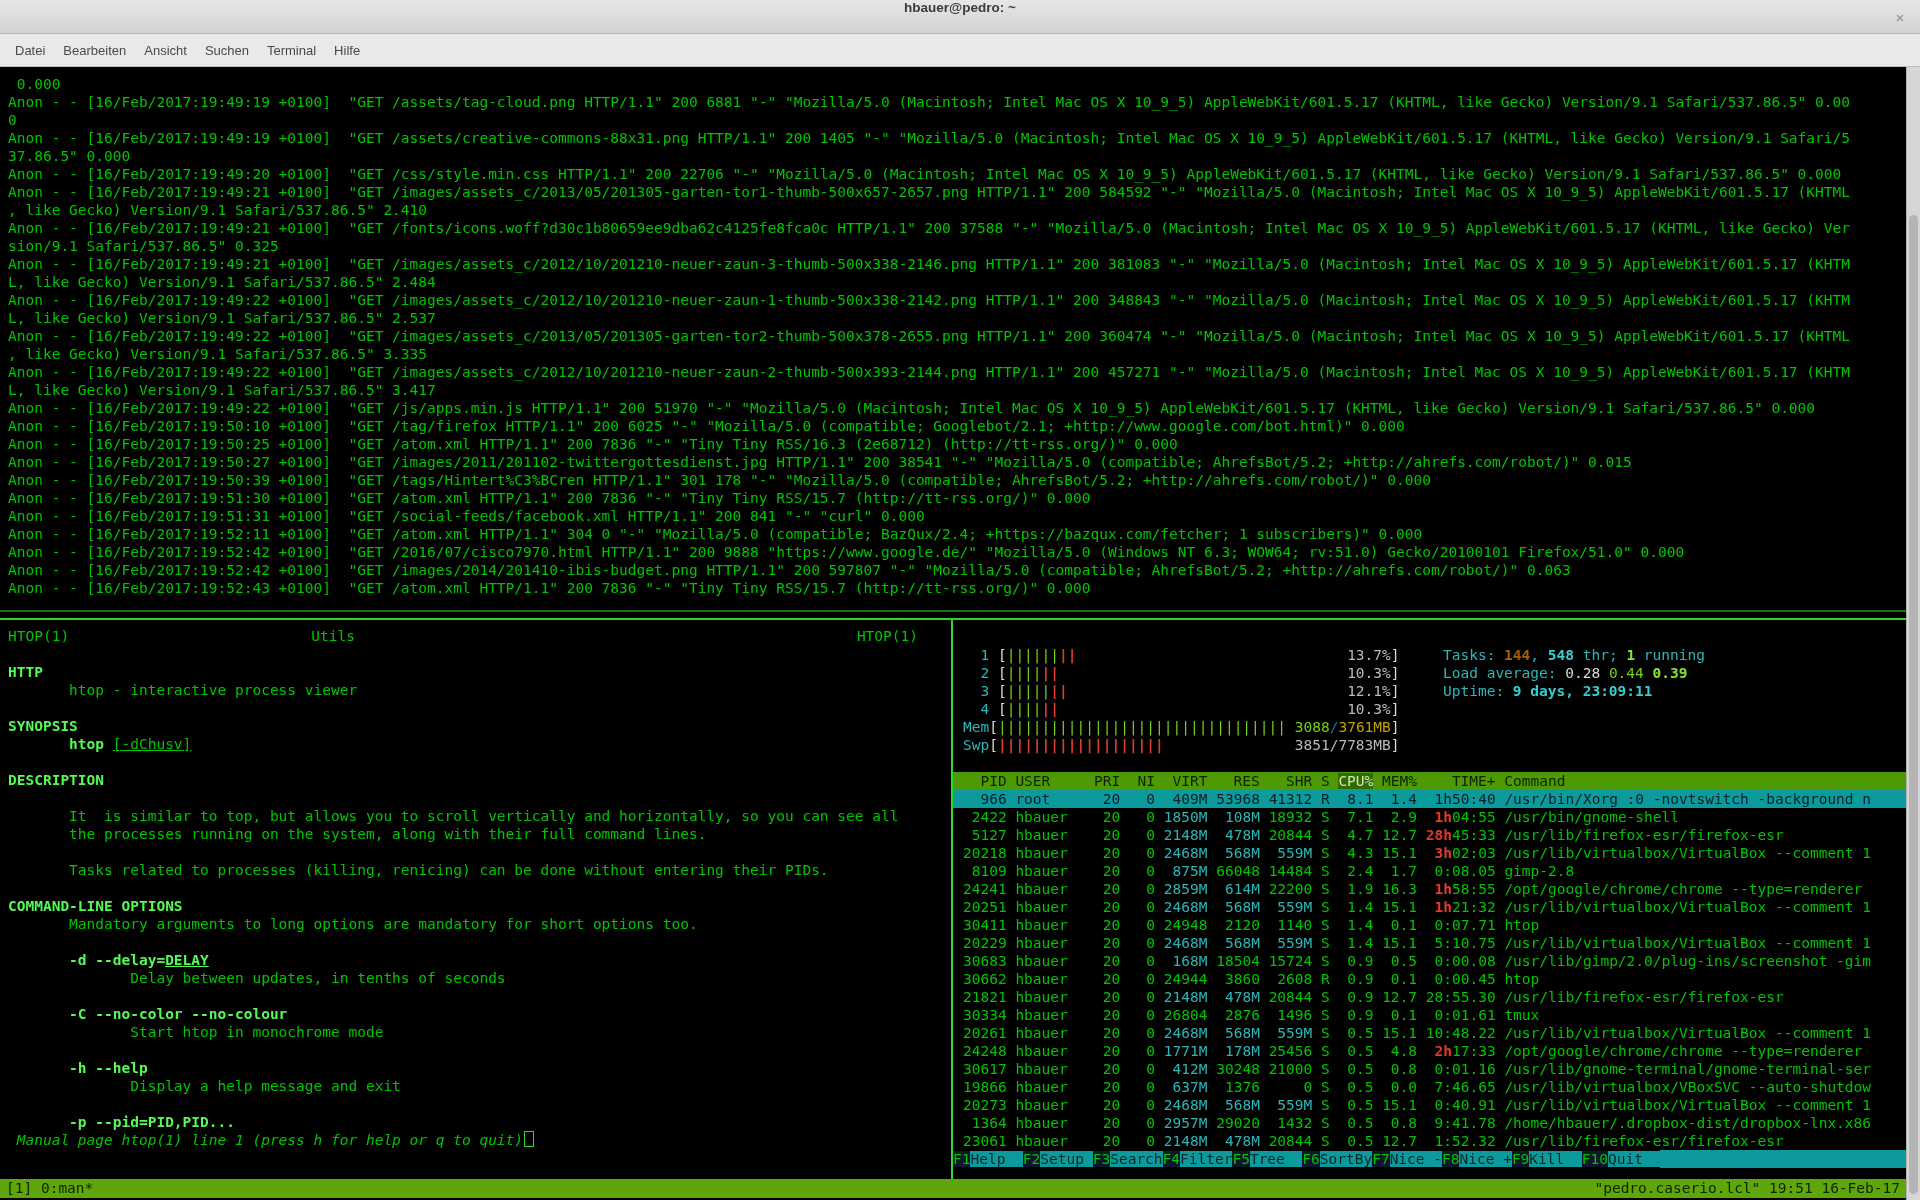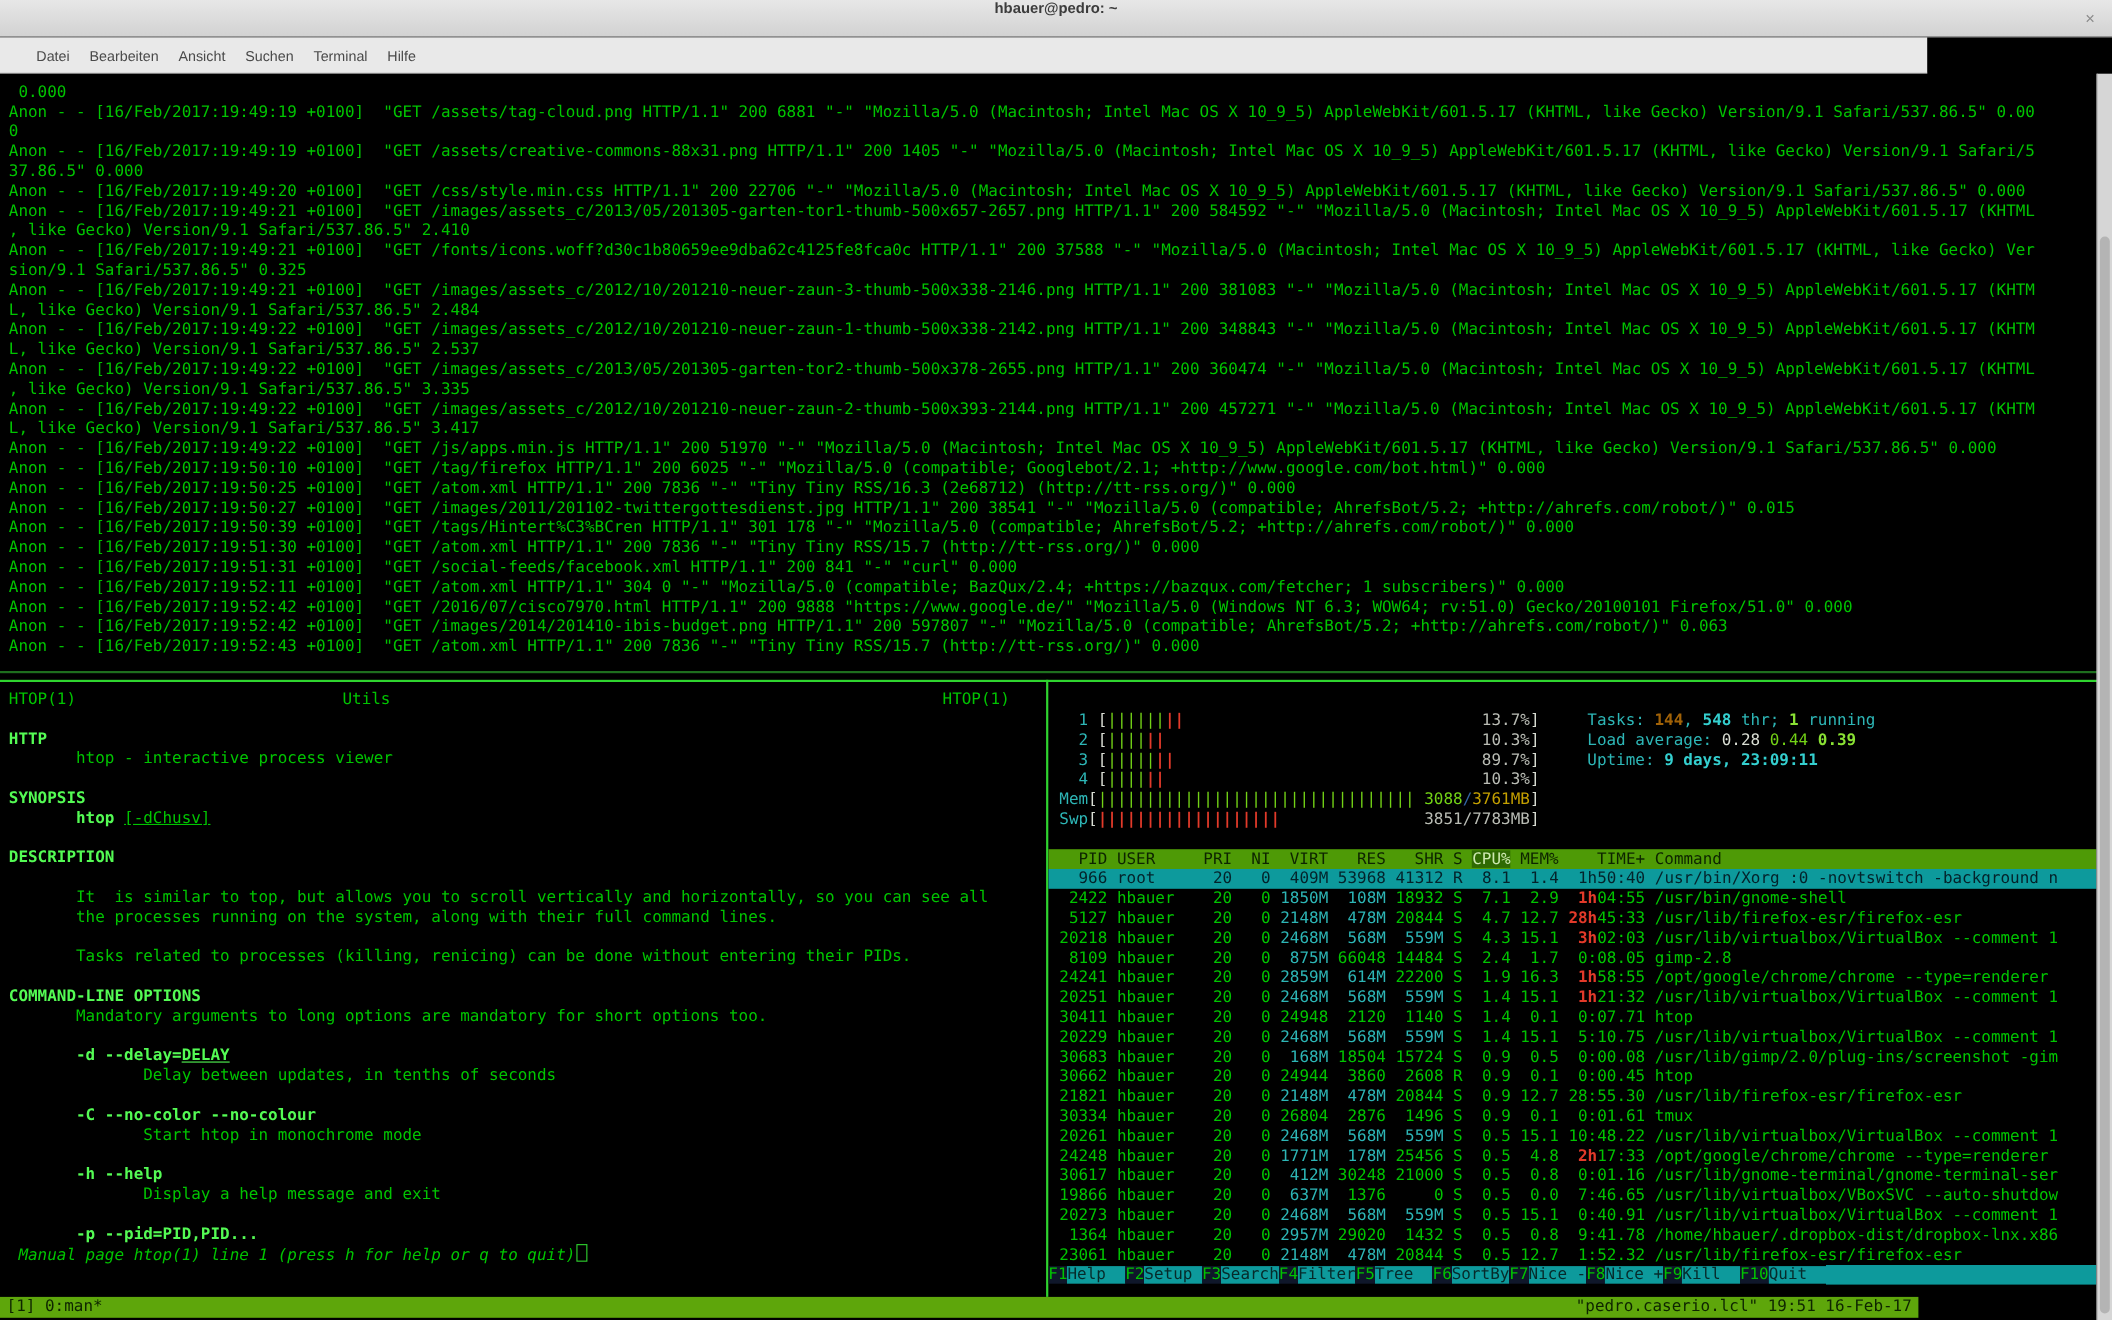--- a/index.html
+++ b/index.html
@@ -6,22 +6,22 @@
   body{width:1920px;height:1200px;background:#000;overflow:hidden;position:relative;
        font-family:"DejaVu Sans Mono",monospace}
 
   
   .titlebar{position:absolute;left:0;top:0;width:1920px;height:34px;
     background:linear-gradient(#e7e7e7,#d2d2d2);border-bottom:1px solid #b5b5b5;
     display:flex;justify-content:center;
     font-family:"Liberation Sans",sans-serif;font-size:13.5px;font-weight:bold;color:#3c3c3c;box-sizing:border-box}
   .close-btn{position:absolute;right:10px;top:8px;width:20px;height:20px;color:#8b8b8b;
     font-size:15px;line-height:20px;text-align:center;font-weight:normal}
-  .menubar{position:absolute;left:0;top:34px;width:1752px;height:33px;background:#e9e9e9;
-    border-bottom:1px solid #bdbdbd;display:flex;align-items:center;padding-left:24px;box-sizing:border-box;
+  .menubar{position:absolute;left:0;top:34px;width:1920px;height:33px;background:#e9e9e9;
+    border-bottom:1px solid #bdbdbd;display:flex;align-items:center;padding-left:6px;box-sizing:border-box;
     font-family:"Liberation Sans",sans-serif;font-size:13px;color:#4a4a4a}
   .menu-item{padding:0 9px}
 
   
   .term{position:absolute;left:0;top:67px;width:1920px;height:1133px;background:#000;
     font-size:14.5px;line-height:18px;color:#00c400}
   .row{height:18px;white-space:pre;overflow:hidden}
   .b{color:#54fb54;font-weight:bold}
   .u{text-decoration:underline}
   .i{font-style:italic}
@@ -58,21 +58,21 @@
   .hdr-row{background:#4e9a06;color:#0d2400}
   .hdr-sort{background:#2f6a02;color:#cde9b0}
   .cursor-row{background:#0d9a9c;color:#04222a}
   .cursor-row span{color:#04222a !important;font-weight:normal !important}
 
   #fkey-bar{position:absolute;left:0;top:1083px;width:953px;height:18px;display:flex;white-space:pre;overflow:hidden}
   .fkey-key{color:#00c400;background:#0f172a}
   .fkey-label{color:#062a2a;background:#0d9a9c}
   .fkey-fill{flex:1;background:#0d9a9c}
 
-  #tmux-bar{position:absolute;left:0;top:1112px;width:1744px;height:19px;background:#5ea60b;
+  #tmux-bar{position:absolute;left:0;top:1112px;width:1906px;height:19px;background:#5ea60b;
     color:#0e2500;display:flex;justify-content:space-between;white-space:pre;overflow:hidden;
     padding:0 6px;box-sizing:border-box;line-height:19px}
 
   .scrollbar{position:absolute;right:0;top:67px;width:14px;height:1133px;background:#d6d6d6;
     border-left:1px solid #b1b1b1;box-sizing:border-box}
   .scroll-thumb{position:absolute;left:2px;right:2px;top:148px;bottom:6px;background:#b4b4b4;border-radius:5px}
 </style>
 </head>
 <body>
 
@@ -160,21 +160,21 @@
       <div class="row"><span>              Display a help message and exit</span></div>
       <div class="row"></div>
       <div class="row"><span>       </span><span class="b">-p --pid=PID,PID...</span></div>
       <div class="row"><span class="i"> Manual page htop(1) line 1 (press h for help or q to quit)</span><span class="cursor-hollow"></span></div>
     </div>
 
   <div id="htop-pane">
     <div id="meters">
         <div class="row"><span class="c">  1 </span><span class="w">[</span><span class="ch">||||||</span><span class="r">||</span><span>                               </span><span class="gy">13.7%</span><span class="w">]</span></div>
         <div class="row"><span class="c">  2 </span><span class="w">[</span><span class="ch">||||</span><span class="r">||</span><span>                                 </span><span class="gy">10.3%</span><span class="w">]</span></div>
-        <div class="row"><span class="c">  3 </span><span class="w">[</span><span class="ch">|||||</span><span class="r">||</span><span>                                </span><span class="gy">89.7%</span><span class="w">]</span></div>
+        <div class="row"><span class="c">  3 </span><span class="w">[</span><span class="ch">|||||</span><span class="r">||</span><span>                                </span><span class="gy">12.1%</span><span class="w">]</span></div>
         <div class="row"><span class="c">  4 </span><span class="w">[</span><span class="ch">||||</span><span class="r">||</span><span>                                 </span><span class="gy">10.3%</span><span class="w">]</span></div>
         <div class="row"><span class="c">Mem</span><span class="w">[</span><span class="ch">|||||||||||||||||||||||||||||||||</span><span> </span><span class="ch">3088</span><span class="bl">/</span><span class="y">3761MB</span><span class="w">]</span></div>
         <div class="row"><span class="c">Swp</span><span class="w">[</span><span class="r">|||||||||||||||||||</span><span>               </span><span class="gy">3851/7783MB</span><span class="w">]</span></div>
       </div>
     <div id="summary"><div class="row"><span class="c">Tasks: </span><span class="wb">144</span><span class="c">, </span><span class="cb">548</span><span class="c"> thr; </span><span class="chb">1</span><span class="c"> running</span></div><div class="row"><span class="c">Load average: </span><span class="w">0.28</span><span> </span><span class="ch">0.44</span><span> </span><span class="chb">0.39</span></div><div class="row"><span class="c">Uptime: </span><span class="cb">9 days, 23:09:11</span></div></div>
     <div id="proc-table">
         <div class="row hdr-row"><span>  PID USER     PRI  NI  VIRT   RES   SHR S </span><span class="hdr-sort">CPU%</span><span> MEM%    TIME+ Command</span></div>
         <div class="row cursor-row"><span>  966</span><span> </span><span>root     </span><span> 20</span><span> </span><span>  0</span><span> </span><span class="c"> 409M</span><span> </span><span>53968</span><span> </span><span>41312</span><span> </span><span>R</span><span> </span><span> 8.1</span><span> </span><span> 1.4</span><span> </span><span> </span><span>1h50:40</span><span> </span><span>/usr/bin/Xorg :0 -novtswitch -background n</span></div>
         <div class="row"><span> 2422</span><span> </span><span>hbauer   </span><span> 20</span><span> </span><span>  0</span><span> </span><span class="c">1850M</span><span> </span><span class="c"> 108M</span><span> </span><span>18932</span><span> </span><span>S</span><span> </span><span> 7.1</span><span> </span><span> 2.9</span><span> </span><span> </span><span class="r">1h</span><span>04:55</span><span> </span><span>/usr/bin/gnome-shell</span></div>
         <div class="row"><span> 5127</span><span> </span><span>hbauer   </span><span> 20</span><span> </span><span>  0</span><span> </span><span class="c">2148M</span><span> </span><span class="c"> 478M</span><span> </span><span>20844</span><span> </span><span>S</span><span> </span><span> 4.7</span><span> </span><span>12.7</span><span> </span><span></span><span class="r">28h</span><span>45:33</span><span> </span><span>/usr/lib/firefox-esr/firefox-esr</span></div>

